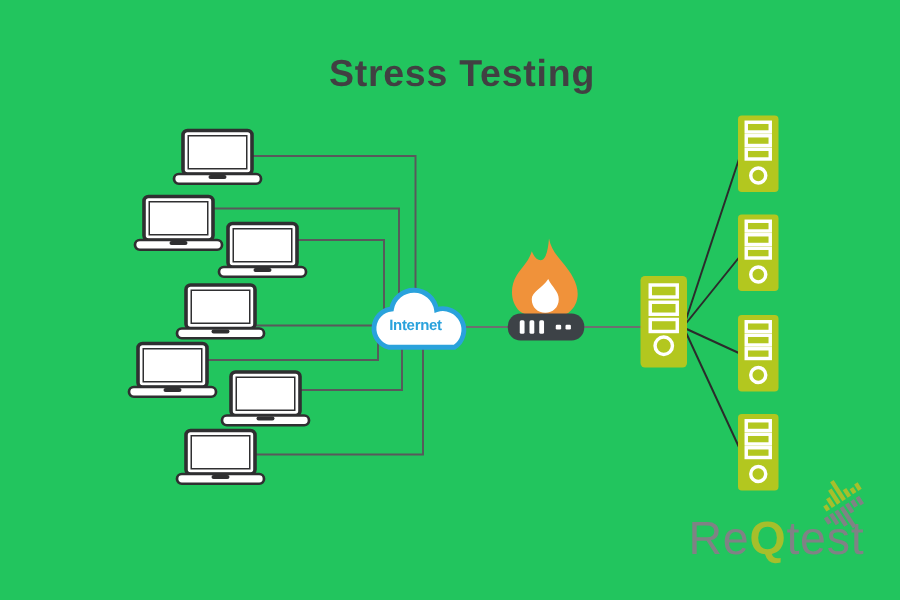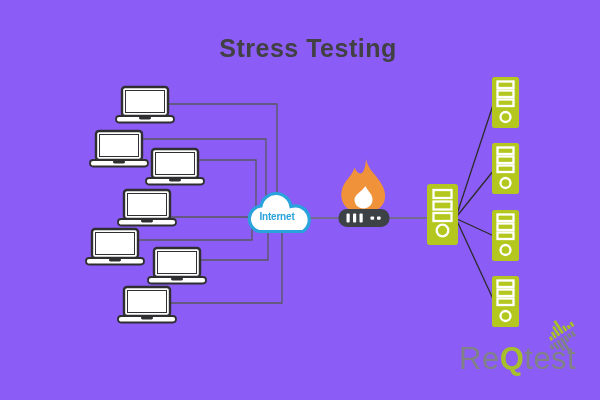--- a/index.html
+++ b/index.html
@@ -1,16 +1,16 @@
 <!DOCTYPE html>
 <html><head>
 <meta charset="utf-8">
 <style>
   html,body{margin:0;padding:0;background:#fff;}
-  .stage{position:relative;width:600px;height:400px;background:#8b5cf6;overflow:hidden;
+  .stage{position:relative;width:600px;height:400px;background:#22c55e;overflow:hidden;
          font-family:"Liberation Sans",sans-serif;}
   svg{position:absolute;top:0;left:0;}
   .title-text{font-family:"Liberation Sans",sans-serif;font-size:25px;font-weight:700;letter-spacing:.5px;}
   .cloud-label{font-family:"Liberation Sans",sans-serif;font-size:10px;font-weight:700;letter-spacing:-.2px;}
   .logo-text{font-family:"Liberation Sans",sans-serif;font-size:31px;letter-spacing:.5px;}
   .logo-q{font-weight:700;}
   .conn{fill:none;stroke-width:1.3px;}
   .srvline{stroke:#2b2b2b;stroke-width:1.3px;}
   .backbone{stroke:#6d6e70;stroke-width:1.4px;}
   .lap-outer{fill:#fff;stroke:#2f2f31;stroke-width:2.4px;}

